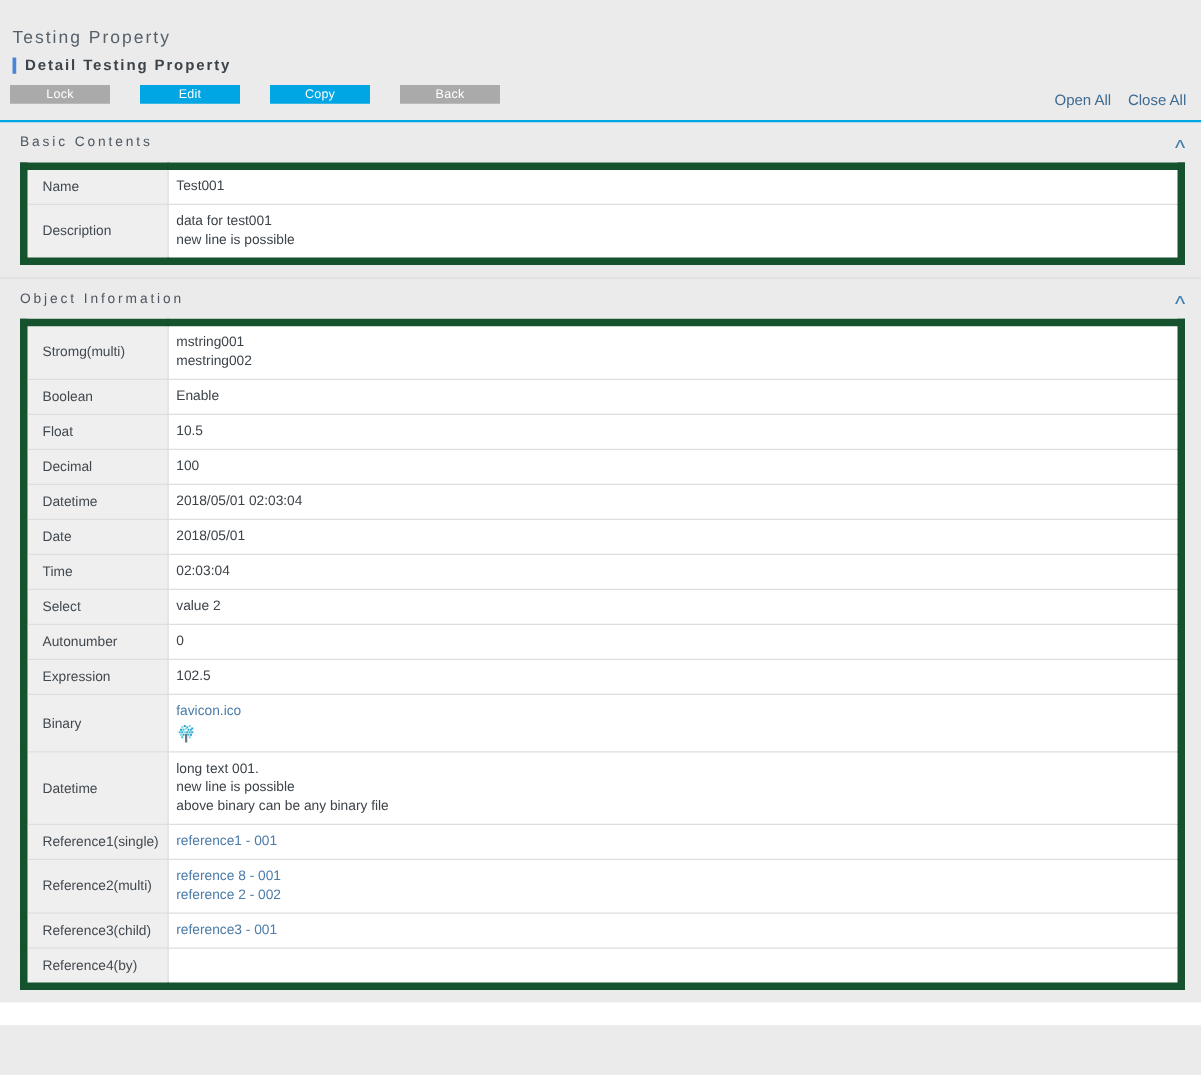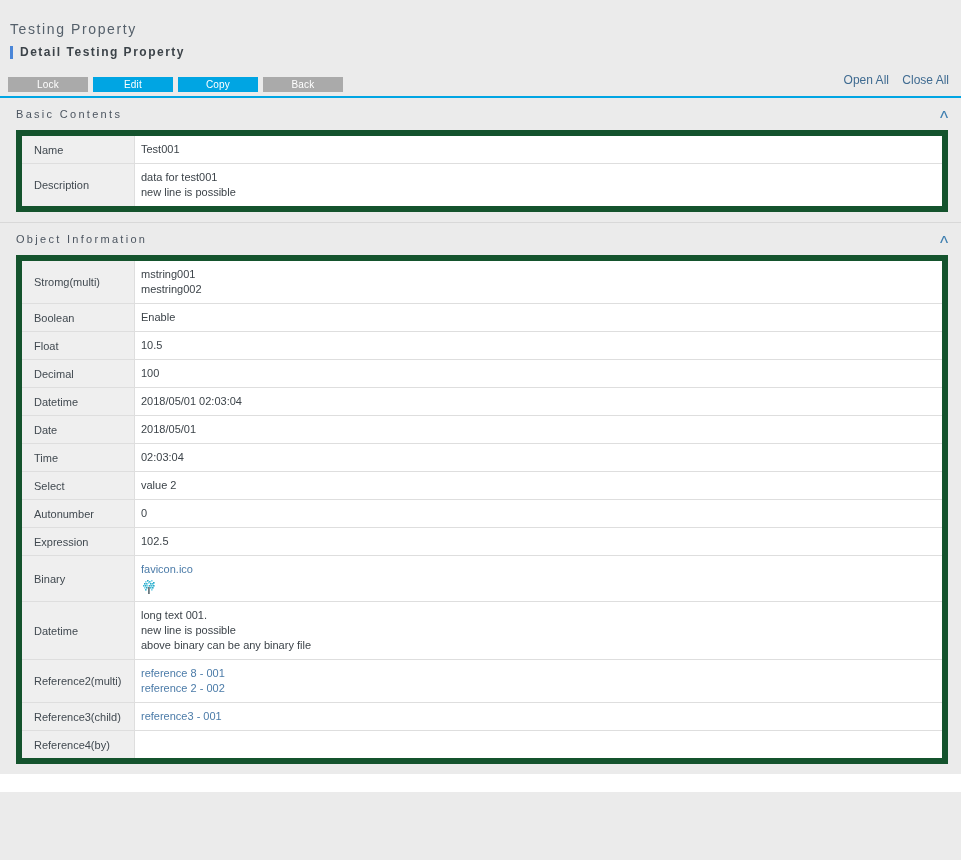--- a/index.html
+++ b/index.html
@@ -38,24 +38,25 @@
   .sub-title {
     font-size: 12px;
     font-weight: bold;
     letter-spacing: 1.5px;
     color: #3c4349;
   }
 
   
   .toolbar {
     display: flex;
-    align-items: flex-end;
+    align-items: flex-start;
     padding: 7px 0 0 8px;
     position: relative;
     height: 24px;
+    gap: 19px;
   }
   .btn {
     width: 80px;
     height: 15px;
     line-height: 15px;
     text-align: center;
     font-size: 10px;
     color: #ffffff;
     margin-right: 5px;
     border: none;
@@ -347,20 +348,28 @@
               <td class="label">Datetime</td>
               <td class="value">
                 <div class="cell-lines">
                   <span>long text 001.</span>
                   <span>new line is possible</span>
                   <span>above binary can be any binary file</span>
                 </div>
               </td>
             </tr>
             <tr>
+              <td class="label">Reference1(single)</td>
+              <td class="value">
+                <div class="cell-lines">
+                  <a class="link-val">reference1 - 001</a>
+                </div>
+              </td>
+            </tr>
+            <tr>
               <td class="label">Reference2(multi)</td>
               <td class="value">
                 <div class="cell-lines">
                   <a class="link-val">reference 8 - 001</a>
                   <a class="link-val">reference 2 - 002</a>
                 </div>
               </td>
             </tr>
             <tr>
               <td class="label">Reference3(child)</td>

